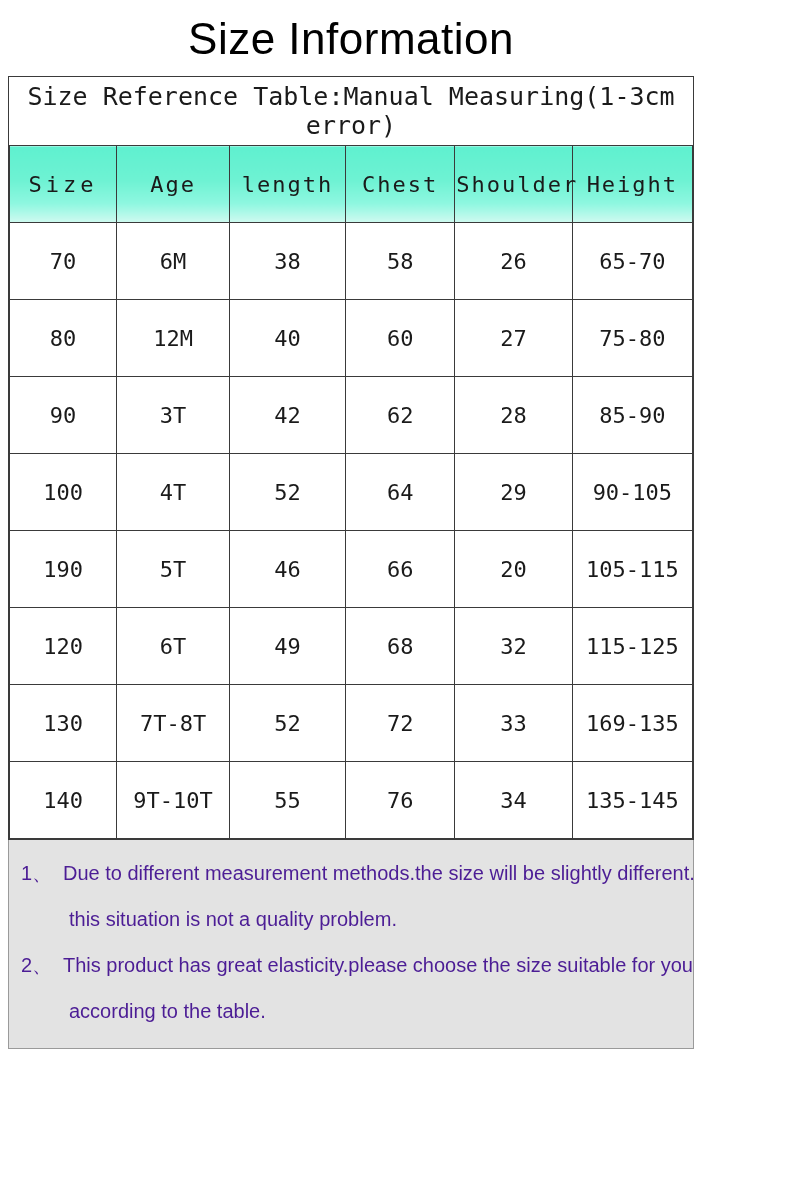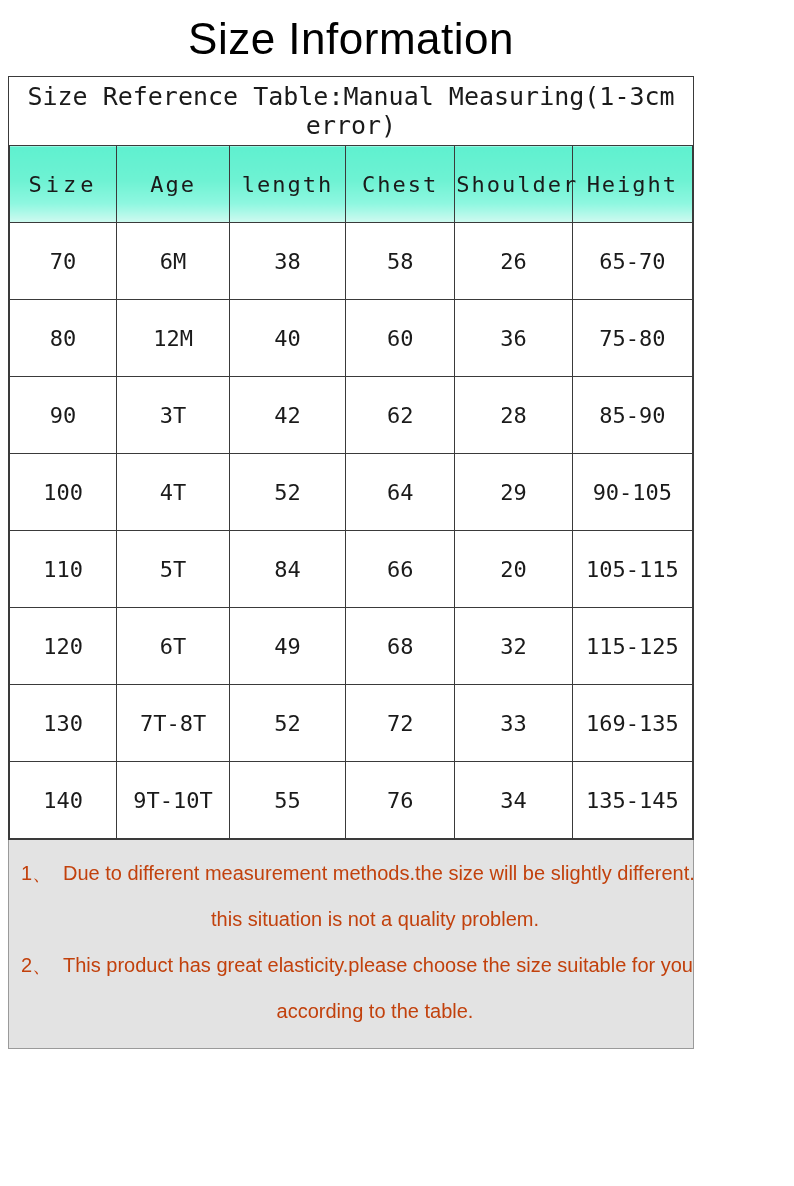--- a/index.html
+++ b/index.html
@@ -71,30 +71,29 @@
     background: #e3e3e3;
     border: 1px solid #9a9a9a;
     border-top: none;
     box-sizing: border-box;
     padding: 10px 12px 14px 12px;
     min-height: 200px;
   }
   .note-line {
     font-size: 20px;
     line-height: 46px;
-    color: #c2410c;
+    color: #4c1d95;
     white-space: nowrap;
   }
   .note-line .num {
     display: inline-block;
     min-width: 42px;
   }
   .note-line.indent {
     padding-left: 48px;
-    text-align: center;
   }
   
   col.c1 { width: 15.7%; }
   col.c2 { width: 16.5%; }
   col.c3 { width: 17.0%; }
   col.c4 { width: 16.0%; }
   col.c5 { width: 17.2%; }
   col.c6 { width: 17.6%; }
 </style>
 </head>
@@ -133,43 +132,43 @@
           <td>38</td>
           <td>58</td>
           <td>26</td>
           <td>65-70</td>
         </tr>
         <tr class="body-row">
           <td>80</td>
           <td>12M</td>
           <td>40</td>
           <td>60</td>
-          <td>36</td>
+          <td>27</td>
           <td>75-80</td>
         </tr>
         <tr class="body-row">
           <td>90</td>
           <td>3T</td>
           <td>42</td>
           <td>62</td>
           <td>28</td>
           <td>85-90</td>
         </tr>
         <tr class="body-row">
           <td>100</td>
           <td>4T</td>
           <td>52</td>
           <td>64</td>
           <td>29</td>
           <td>90-105</td>
         </tr>
         <tr class="body-row">
-          <td>110</td>
+          <td>190</td>
           <td>5T</td>
-          <td>84</td>
+          <td>46</td>
           <td>66</td>
           <td>20</td>
           <td>105-115</td>
         </tr>
         <tr class="body-row">
           <td>120</td>
           <td>6T</td>
           <td>49</td>
           <td>68</td>
           <td>32</td>

